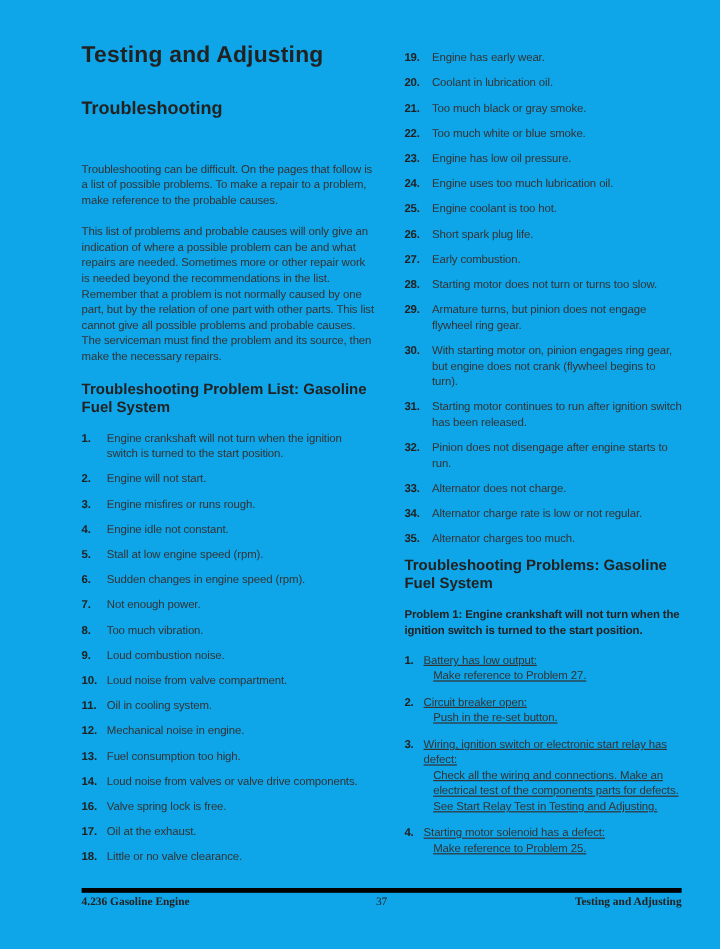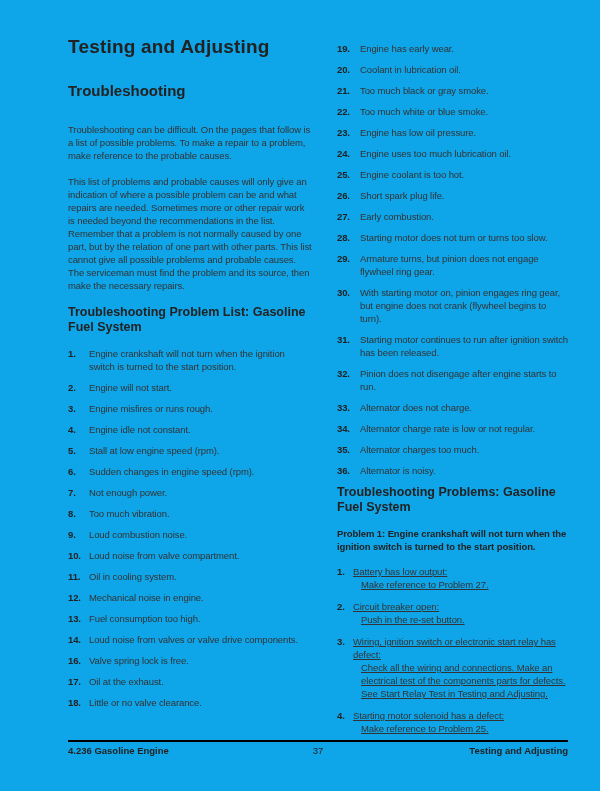--- a/index.html
+++ b/index.html
@@ -30,21 +30,21 @@
     font-size: 19px;
     font-weight: bold;
     letter-spacing: 0.2px;
     color: #222;
     margin-bottom: 24px;
   }
   h2.section-title {
     font-size: 15px;
     font-weight: bold;
     color: #222;
-    margin-bottom: 24px;
+    margin-bottom: 36px;
   }
   .body-text, .plist, .causes {
     font-size: 9.5px;
     line-height: 13px;
     letter-spacing: -0.1px;
     color: #333;
   }
   .body-text p { margin-bottom: 13px; }
   h3.sub-heading {
     font-size: 12.5px;
@@ -83,26 +83,27 @@
   .causes .cause-item { display: flex; margin-bottom: 9px; }
   .causes .num { font-weight: bold; flex: 0 0 16px; color: #222; }
   .causes .cause-body { flex: 1; text-decoration: underline; }
   .causes .remedy { padding-left: 8px; }
 
   .footer {
     position: absolute;
     left: 68px;
     right: 32px;
     top: 740px;
-    border-top: 2px solid #000000;
+    border-top: 4px solid #000000;
     padding-top: 3px;
     display: flex;
     align-items: baseline;
     font-size: 9.5px;
     color: #222;
+    font-family: Liberation Serif, serif;
   }
   .footer .f-left  { font-weight: bold; flex: 1; text-align: left; }
   .footer .f-center{ flex: 0 0 auto; font-weight: normal; }
   .footer .f-right { font-weight: bold; flex: 1; text-align: right; }
 </style>
 </head>
 <body>
 
 <div class="page">
   <div class="content">
@@ -291,24 +292,20 @@
           <div class="item">
             <span class="num">34.</span>
             <span class="txt">Alternator charge rate is low or not regular.</span>
           </div>
 
           <div class="item">
             <span class="num">35.</span>
             <span class="txt">Alternator charges too much.</span>
           </div>
 
-          <div class="item">
-            <span class="num">36.</span>
-            <span class="txt">Alternator is noisy.</span>
-          </div>
         </div>
 
       <h3 class="sub-heading">Troubleshooting Problems: Gasoline Fuel System</h3>
 
       <p class="problem-title">Problem 1: Engine crankshaft will not turn when the ignition switch is turned to the start position.</p>
 
 
       <div class="causes">
 
           <div class="cause-item">

